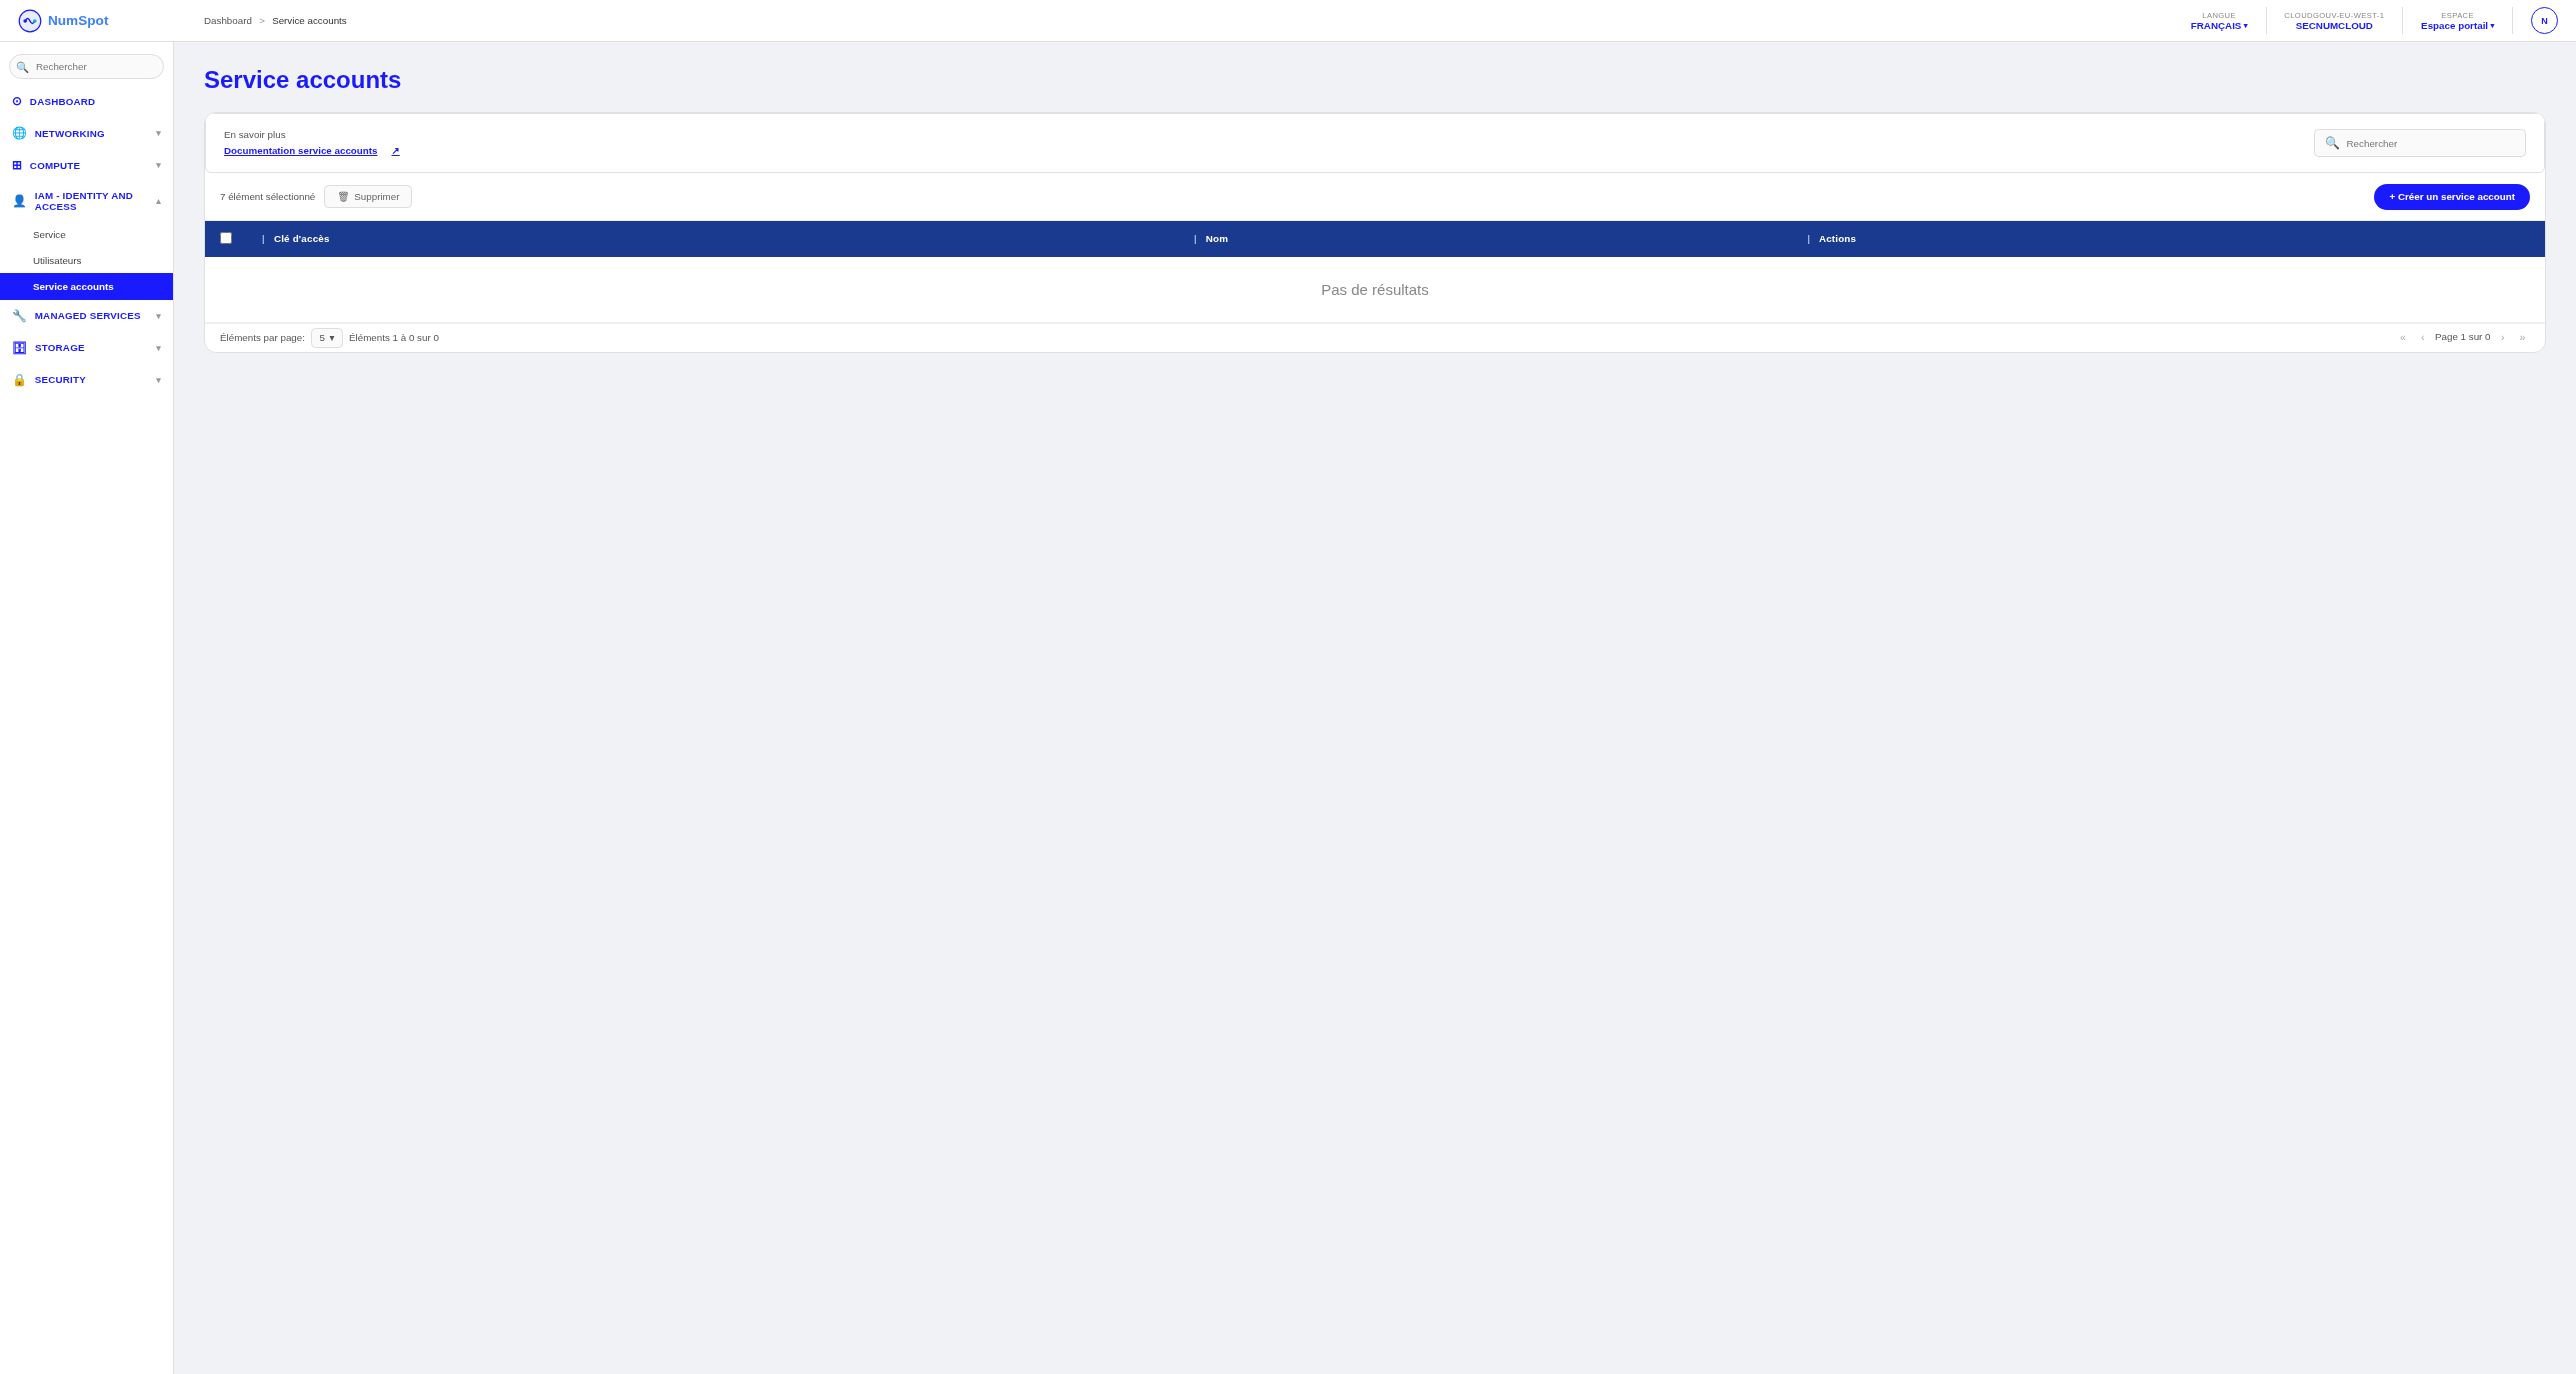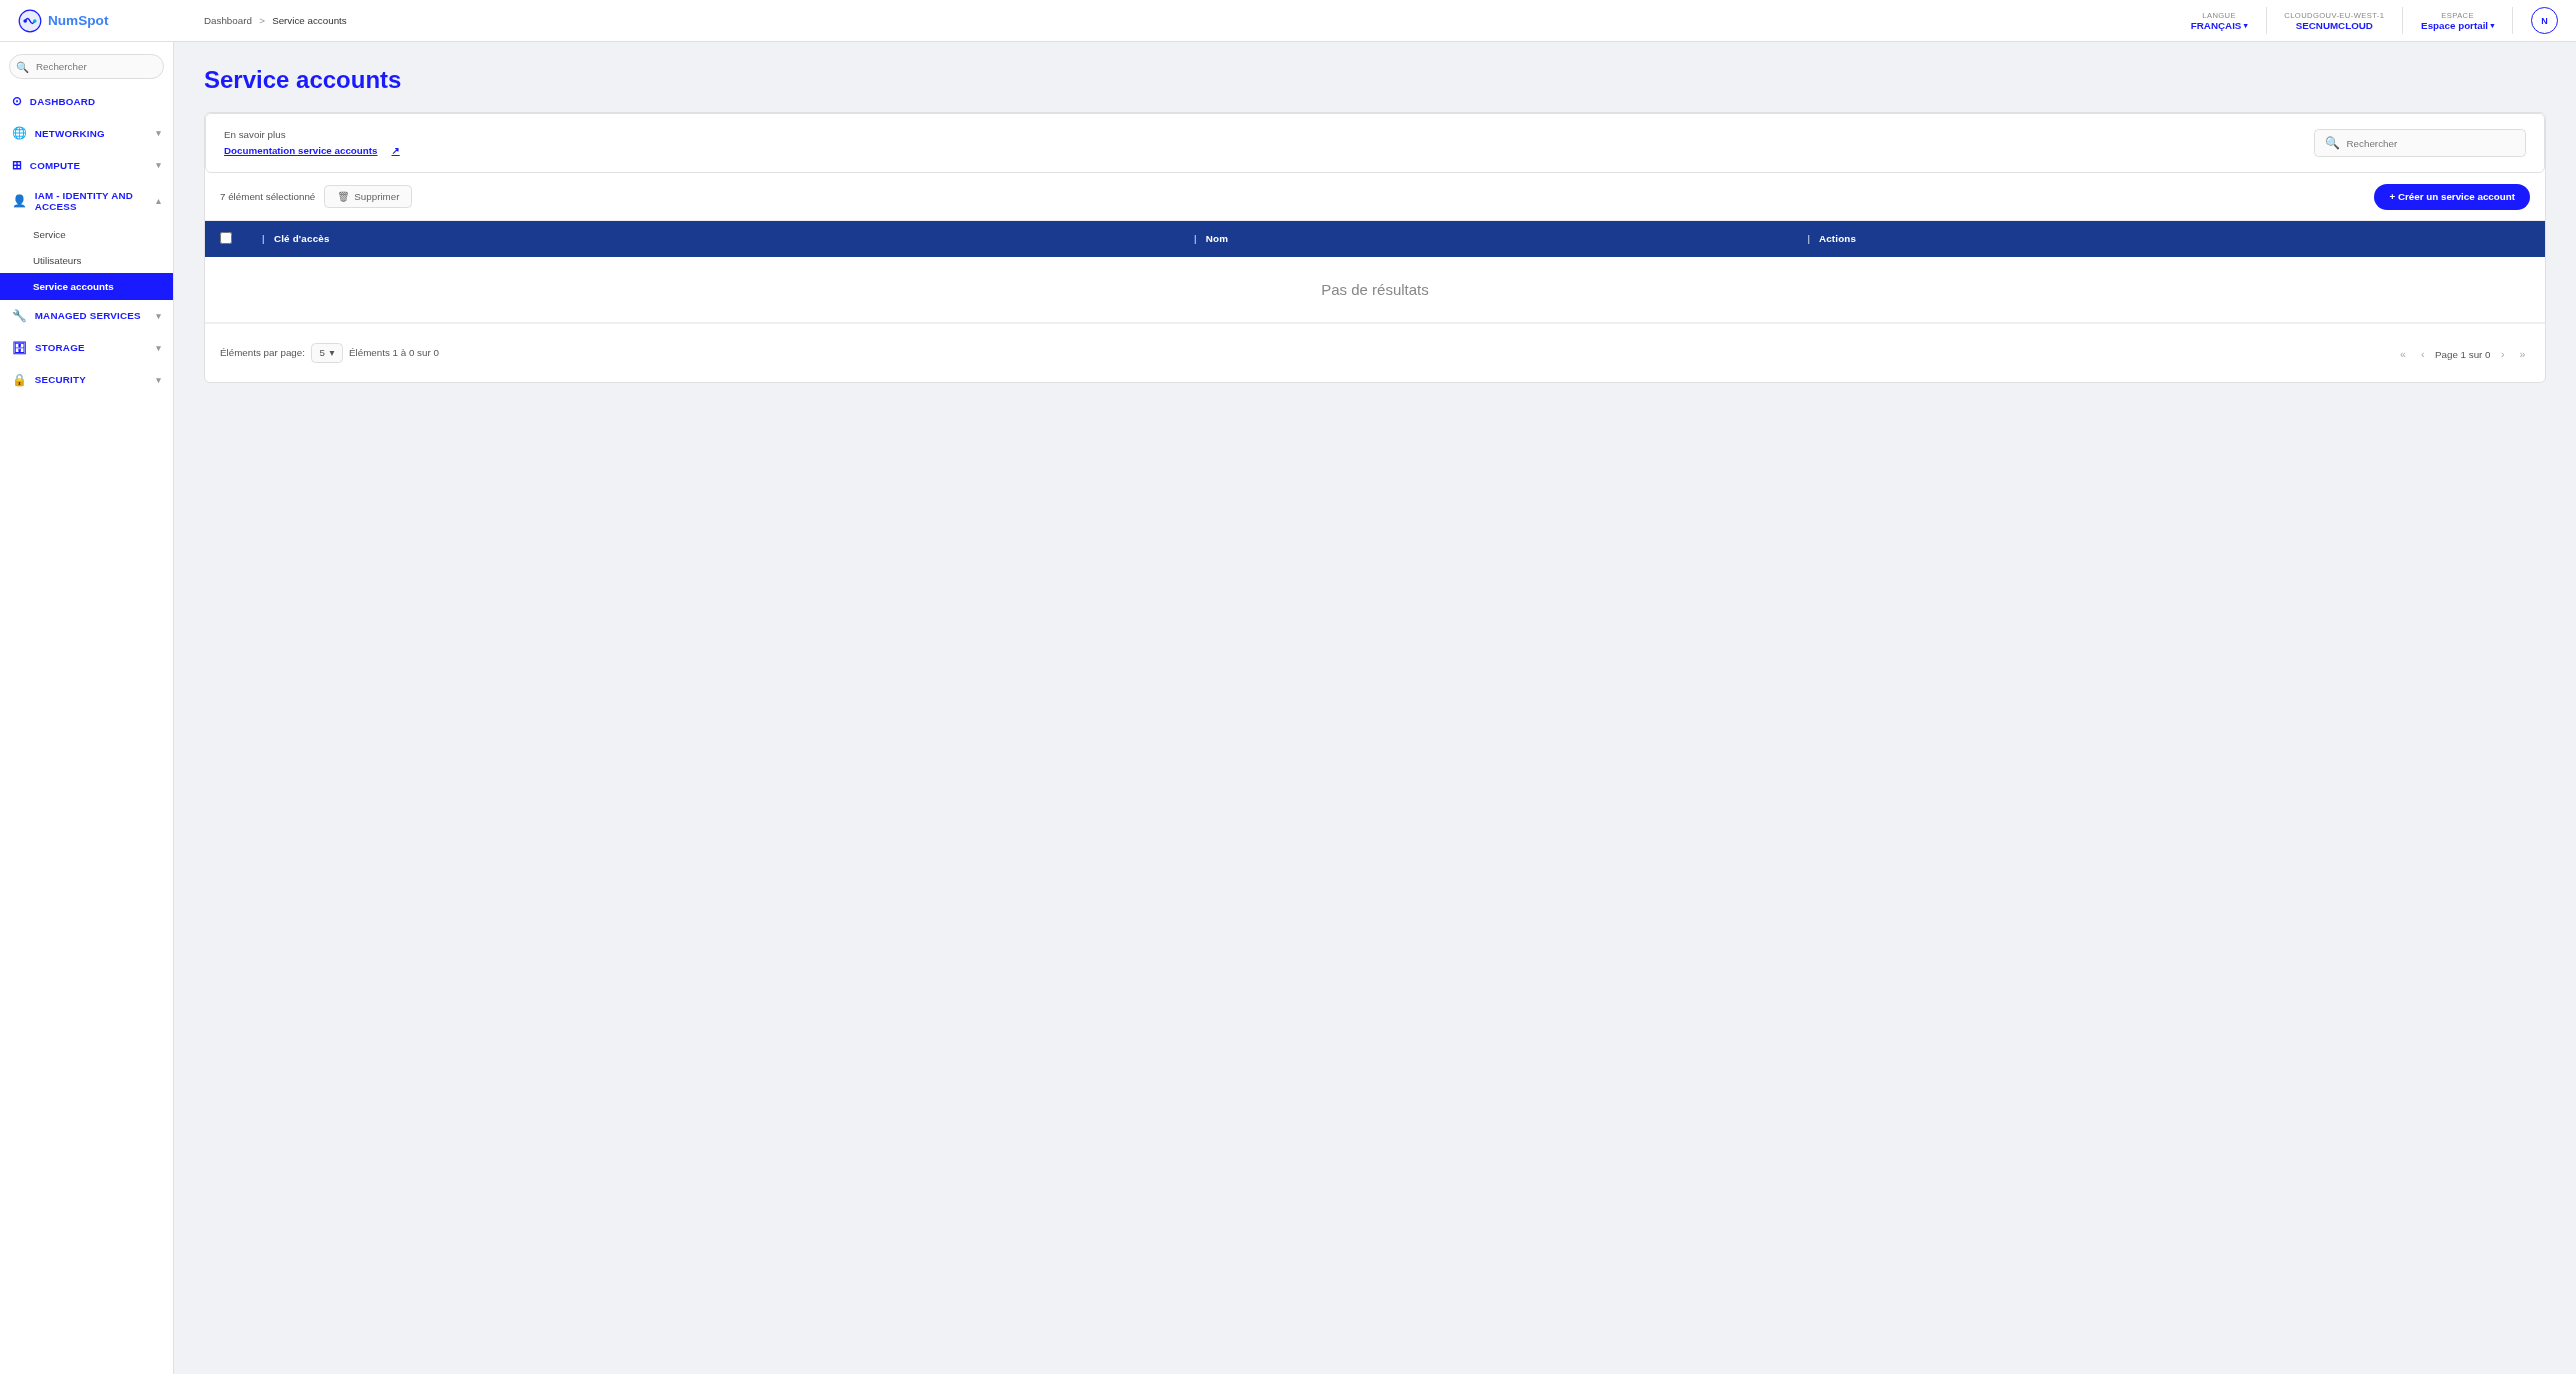--- a/index.html
+++ b/index.html
@@ -263,23 +263,23 @@
     }
     .data-table tbody tr td.empty-msg {
       color: #888;
       font-size: 15px;
       padding: 24px 15px;
     }
 
     
     .pagination-bar {
       display: flex;
-      align-items: flex-end;
+      align-items: flex-start;
       justify-content: space-between;
-      padding: 19px 15px;
+      padding: 4px 15px;
       border-top: 0.8px solid #eee;
       font-size: 9.8px;
       color: #555;
     }
     .pagination-left {
       display: flex;
       align-items: center;
       gap: 6px;
     }
     .page-size-select {
@@ -309,21 +309,21 @@
     
     input[type="checkbox"] {
       width: 12px; height: 12px;
       accent-color: #1a1aff;
       cursor: pointer;
     }
 
     .combined-card {
       background: #fff;
       border: 0.8px solid #e0e0e0;
-      border-radius: 6px;
+      border-radius: 12px;
       overflow: hidden;
       margin-bottom: 0;
     }
   </style>
 </head>
 <body>
 
 <div class="top-header">
   <div class="logo-area">
 

